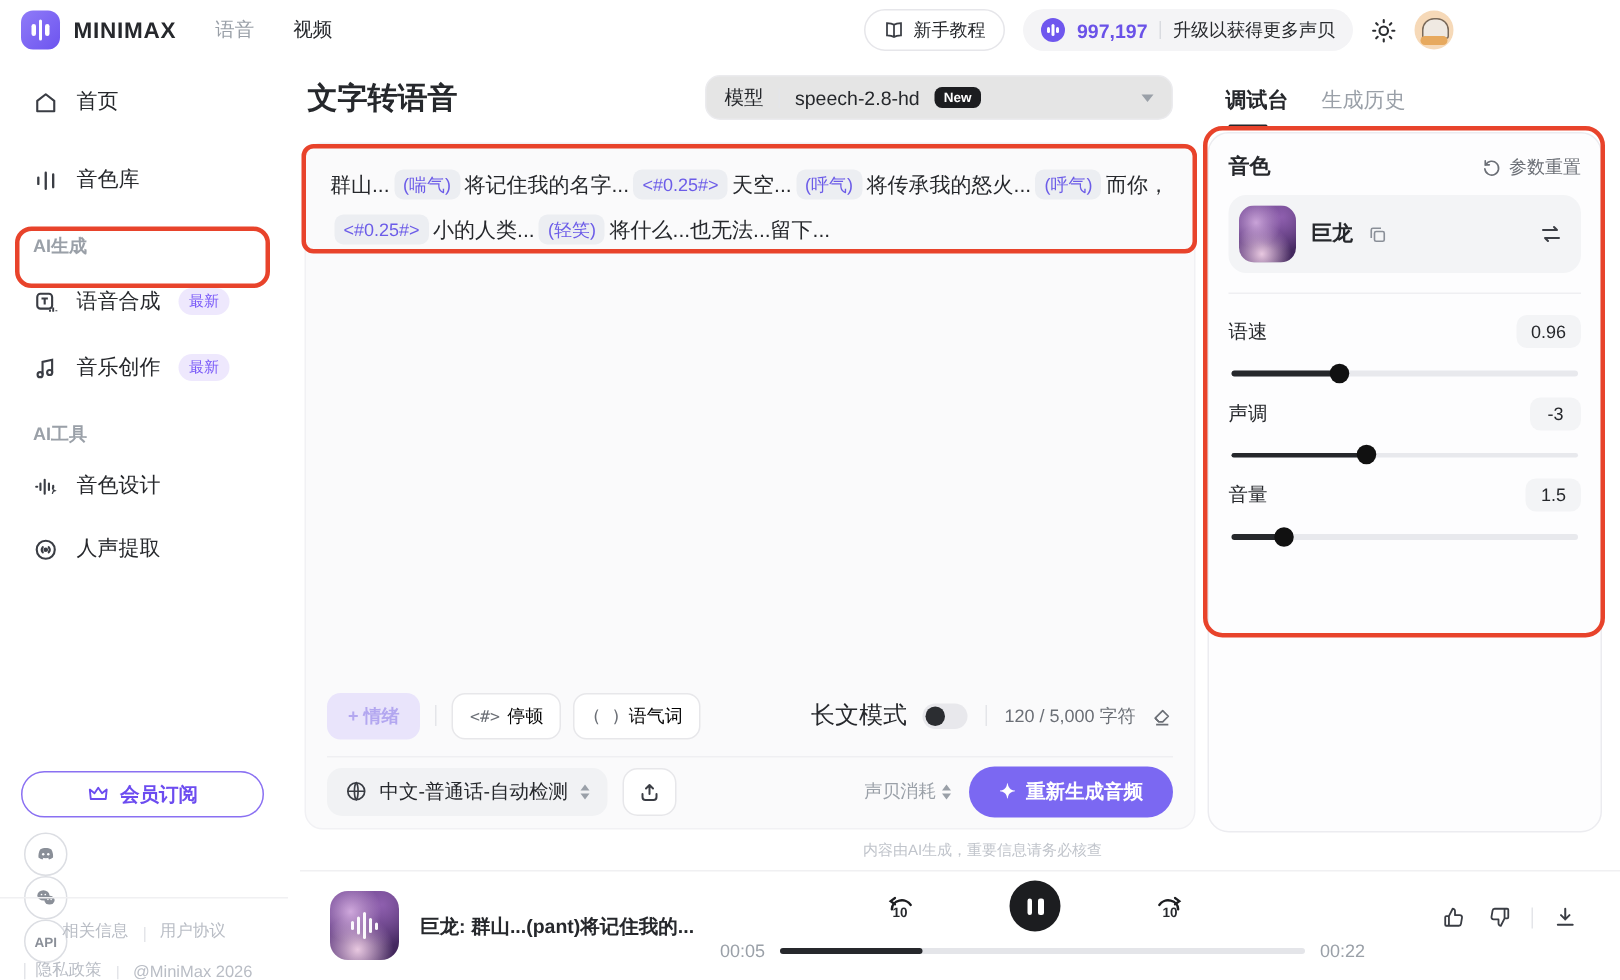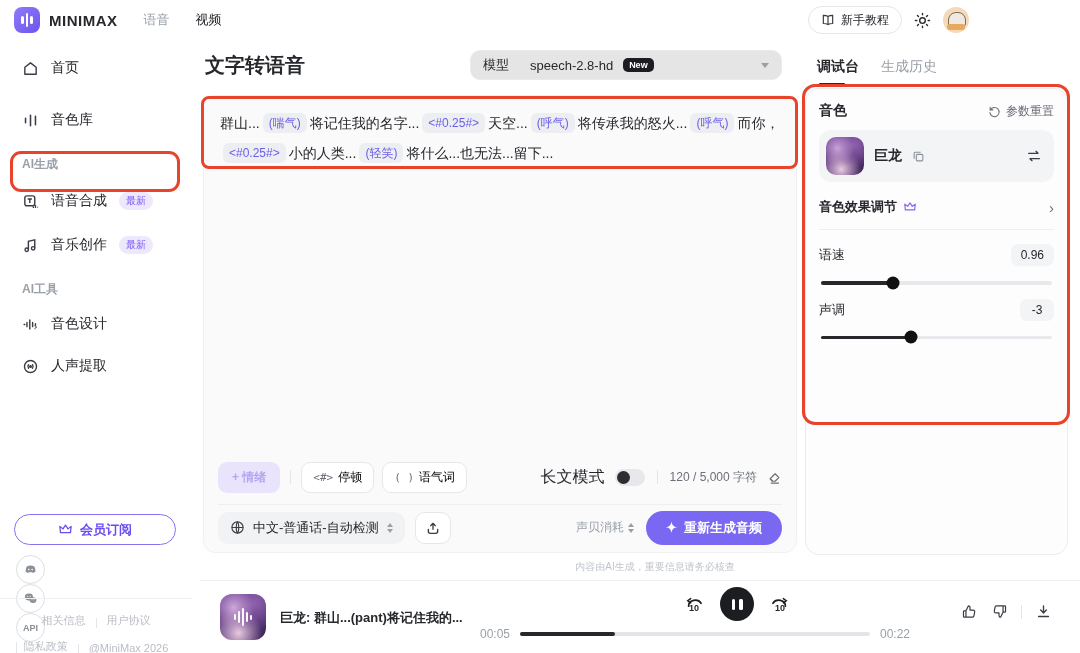--- a/index.html
+++ b/index.html
@@ -112,21 +112,21 @@
   
   .player { position:absolute; left:200px; top:580px; width:880px; height:73px; border-top:1px solid #f0f0f2; background:#fff; }
   .player-avatar { position:absolute; left:20px; top:13px; width:46px; height:46px; border-radius:12px;
     background: radial-gradient(circle at 30% 30%, #cfa8dc, rgba(0,0,0,0) 45%),
                 radial-gradient(circle at 75% 20%, #8e5fae, rgba(0,0,0,0) 55%),
                 radial-gradient(circle at 40% 85%, #e8c8e0, rgba(0,0,0,0) 50%),
                 linear-gradient(135deg,#7b4e9e,#3c2356);
     display:flex; align-items:center; justify-content:center; gap:2px; }
   .player-avatar i { display:block; width:2px; background:#fff; border-radius:2px; opacity:.95; }
   .player-title { position:absolute; left:80px; top:28px; font-size:13px; font-weight:600; max-width:210px; white-space:nowrap; overflow:hidden; text-overflow:ellipsis; }
-  .player-center { position:absolute; left:390px; top:6px; width:200px; display:flex; align-items:center; justify-content:flex-end; gap:16px; }
+  .player-center { position:absolute; left:390px; top:6px; width:200px; display:flex; align-items:center; justify-content:space-between; gap:16px; }
   .skip-btn { display:flex; flex-direction:column; align-items:center; cursor:pointer; }
   .skip-btn .skip-num { font-size:9px; font-weight:700; margin-top:-6px; }
   .pause-btn { width:34px; height:34px; border-radius:50%; background:#1c1d20; border:none; display:flex; align-items:center; justify-content:center; gap:4px; cursor:pointer; }
   .pause-btn i { display:block; width:3.5px; height:11px; background:#fff; border-radius:1.5px; }
   .progress-row { position:absolute; left:280px; top:46px; width:430px; display:flex; align-items:center; gap:10px; }
   .ptime { font-size:12px; color:#9aa0a8; flex:none; }
   .progress-track { position:relative; flex:1; height:4px; border-radius:2px; background:#e4e5e9; cursor:pointer; }
   .progress-fill { position:absolute; left:0; top:0; bottom:0; background:#26282c; border-radius:2px; }
   .player-right { position:absolute; right:28px; top:22px; display:flex; align-items:center; gap:13px; }
   .pr-icon { cursor:pointer; display:flex; align-items:center; }
@@ -151,20 +151,30 @@
     <div class="nav-item nav-dark">视频</div>
 
     <div class="header-right">
       <div class="pill-btn">
         <span style="display:flex">
           <svg width="14" height="14" viewBox="0 0 24 24" fill="none" stroke="#3a3d44" stroke-width="2">
               <path d="M12 6c-2-1.6-4.5-2-8-2v14c3.5 0 6 .4 8 2 2-1.6 4.5-2 8-2V4c-3.5 0-6 .4-8 2v14"></path>
             </svg>
         </span>
         <span>新手教程</span>
+      </div>
+      <div class="credits-pill">
+        <span class="credit-dot">
+          <i style="height:4px"></i>
+            <i style="height:8px"></i>
+            <i style="height:4px"></i>
+        </span>
+        <span class="credits-num">997,197</span>
+        <span class="pill-div"></span>
+        <span class="upgrade-txt">升级以获得更多声贝</span>
       </div>
       <span style="display:flex;cursor:pointer">
         <svg width="17" height="17" viewBox="0 0 24 24" fill="none" stroke="#2b2d31" stroke-width="2" stroke-linecap="round">
             <circle cx="12" cy="12" r="4"></circle>
             <path d="M12 2v2M12 20v2M2 12h2M20 12h2M4.9 4.9l1.4 1.4M17.7 17.7l1.4 1.4M19.1 4.9l-1.4 1.4M6.3 17.7l-1.4 1.4"></path>
           </svg>
       </span>
       <div class="avatar"></div>
     </div>
   </div>
@@ -396,31 +406,20 @@
             <path d="M16 4H6a2 2 0 0 0-2 2v10"></path>
           </svg>
       </span>
       <span class="swap-icon" style="display:flex;cursor:pointer">
         <svg width="16" height="16" viewBox="0 0 24 24" fill="none" stroke="#3a3d44" stroke-width="2" stroke-linecap="round" stroke-linejoin="round">
             <path d="M4 8h14M15 5l3 3M20 16H6M9 19l-3-3"></path>
           </svg>
       </span>
     </div>
 
-    <div class="effect-row">
-      <span class="effect-label">
-        <span>音色效果调节</span>
-        <span style="display:flex">
-          <svg width="14" height="14" viewBox="0 0 24 24" fill="none" stroke="#8a63f0" stroke-width="2" stroke-linejoin="round">
-              <path d="M4 17 3 7l5 4 4-6 4 6 5-4-1 10z"></path>
-            </svg>
-        </span>
-      </span>
-      <span class="chev-right">›</span>
-    </div>
 
     <hr class="panel-hr">
 
     <div class="slider-group">
       <div class="slider-head">
         <span class="slider-label">语速</span>
         <span class="slider-value">0.96</span>
       </div>
       <div class="slider-track">
           <div class="slider-fill" style="width: 31%;"></div>
@@ -432,20 +431,30 @@
       <div class="slider-head">
         <span class="slider-label">声调</span>
         <span class="slider-value">-3</span>
       </div>
       <div class="slider-track">
           <div class="slider-fill" style="width: 39%;"></div>
           <div class="slider-knob" style="left: 39%;"></div>
         </div>
     </div>
 
+    <div class="slider-group">
+      <div class="slider-head">
+        <span class="slider-label">音量</span>
+        <span class="slider-value">1.5</span>
+      </div>
+      <div class="slider-track">
+          <div class="slider-fill" style="width: 15%;"></div>
+          <div class="slider-knob" style="left: 15%;"></div>
+        </div>
+    </div>
   </div>
 
   <div class="player">
     <div class="player-avatar">
       <i style="height:6px"></i>
         <i style="height:12px"></i>
         <i style="height:18px"></i>
         <i style="height:10px"></i>
         <i style="height:5px"></i>
     </div>

